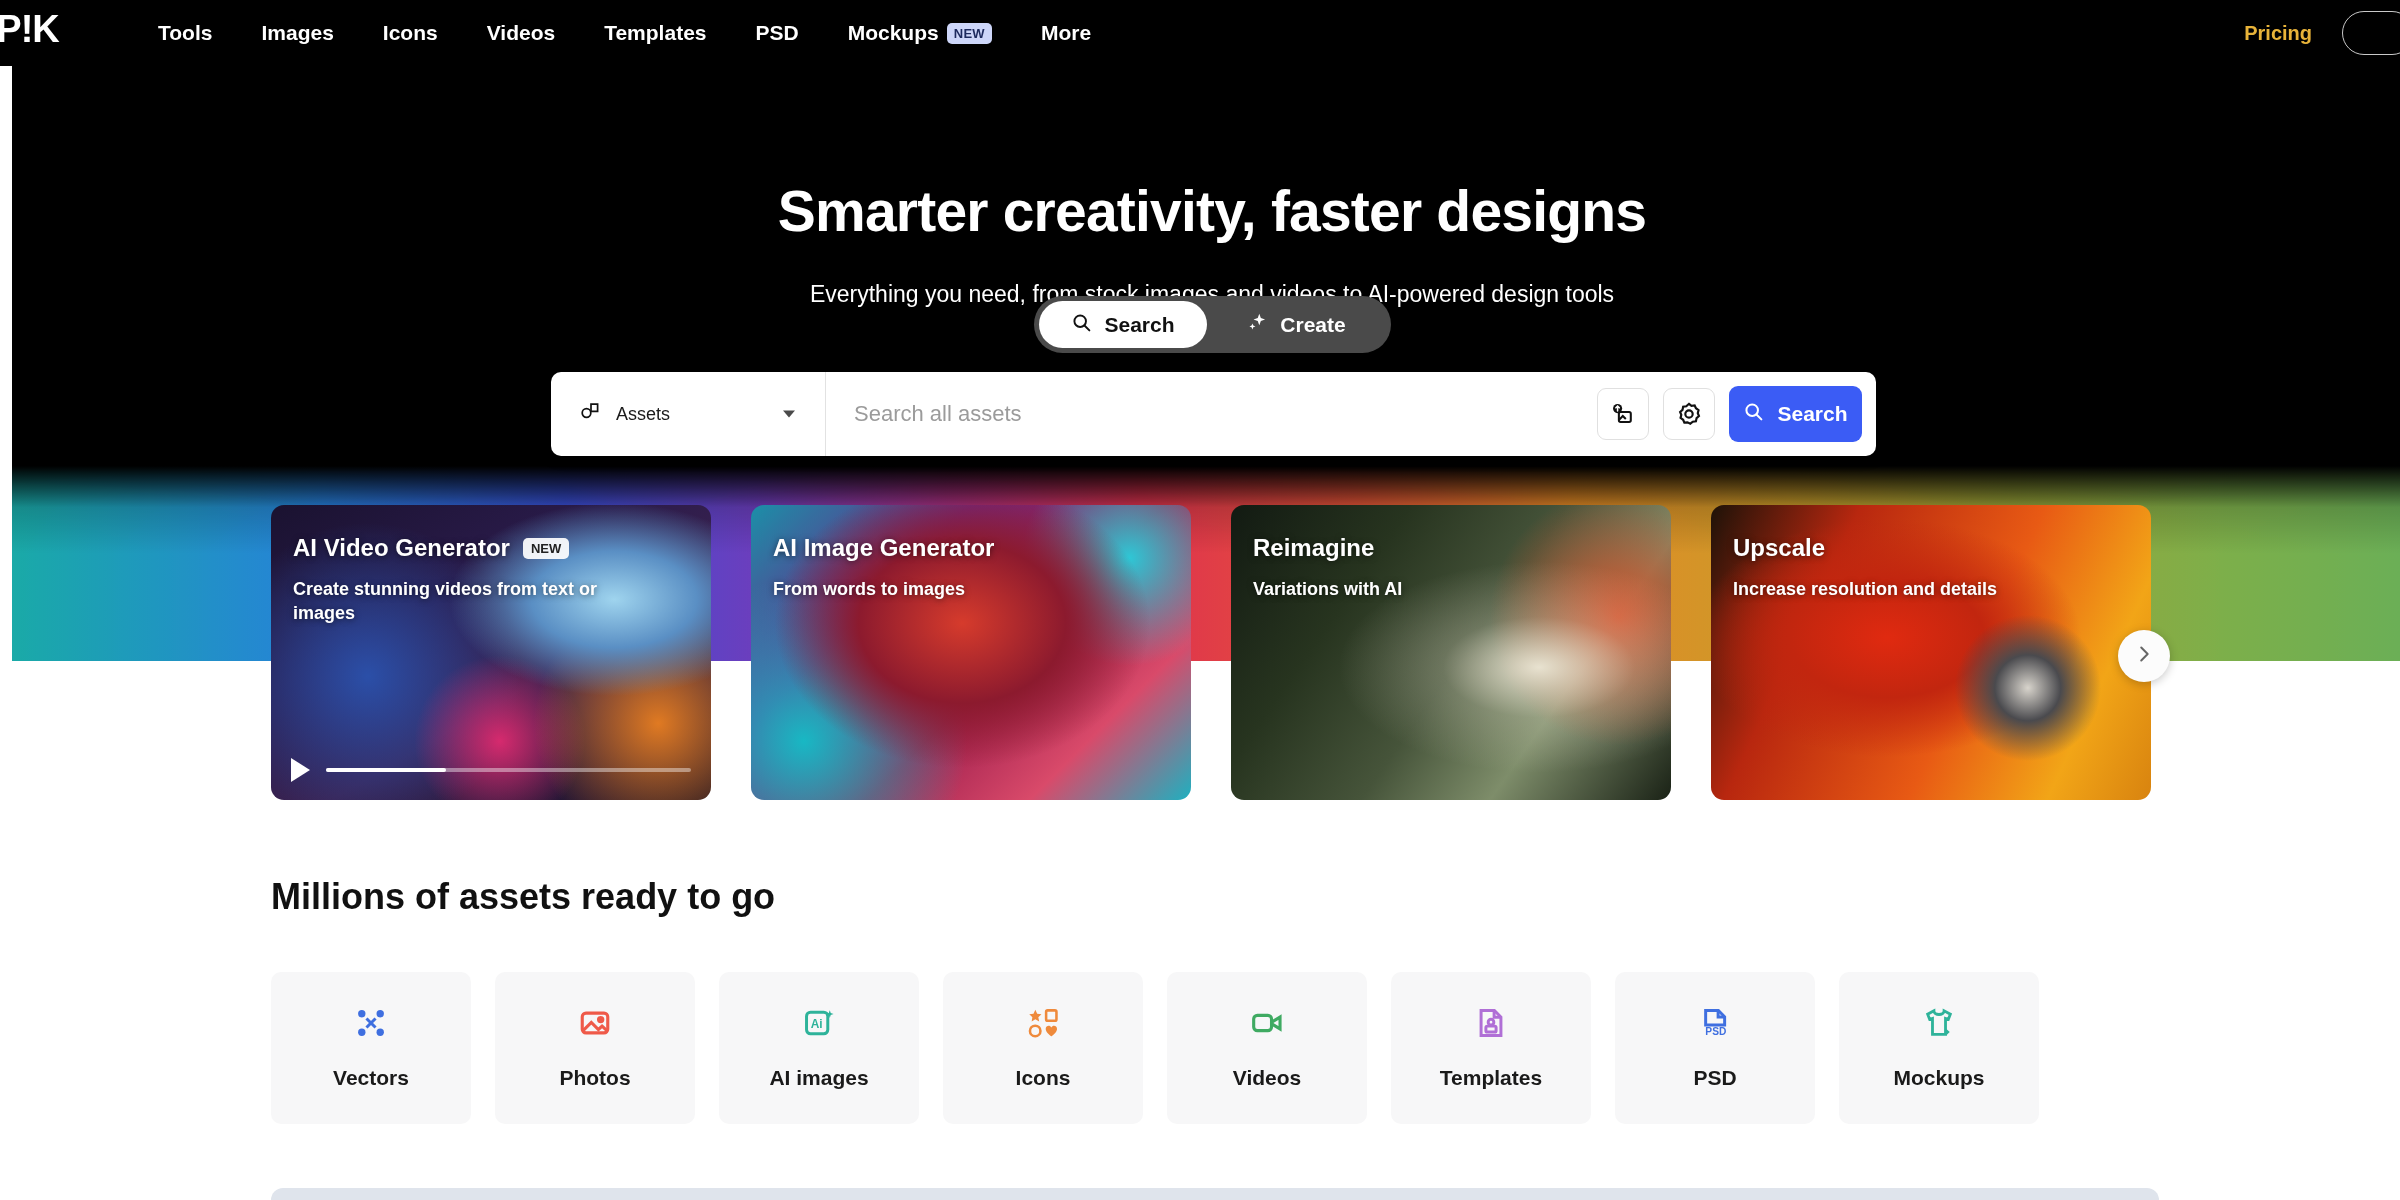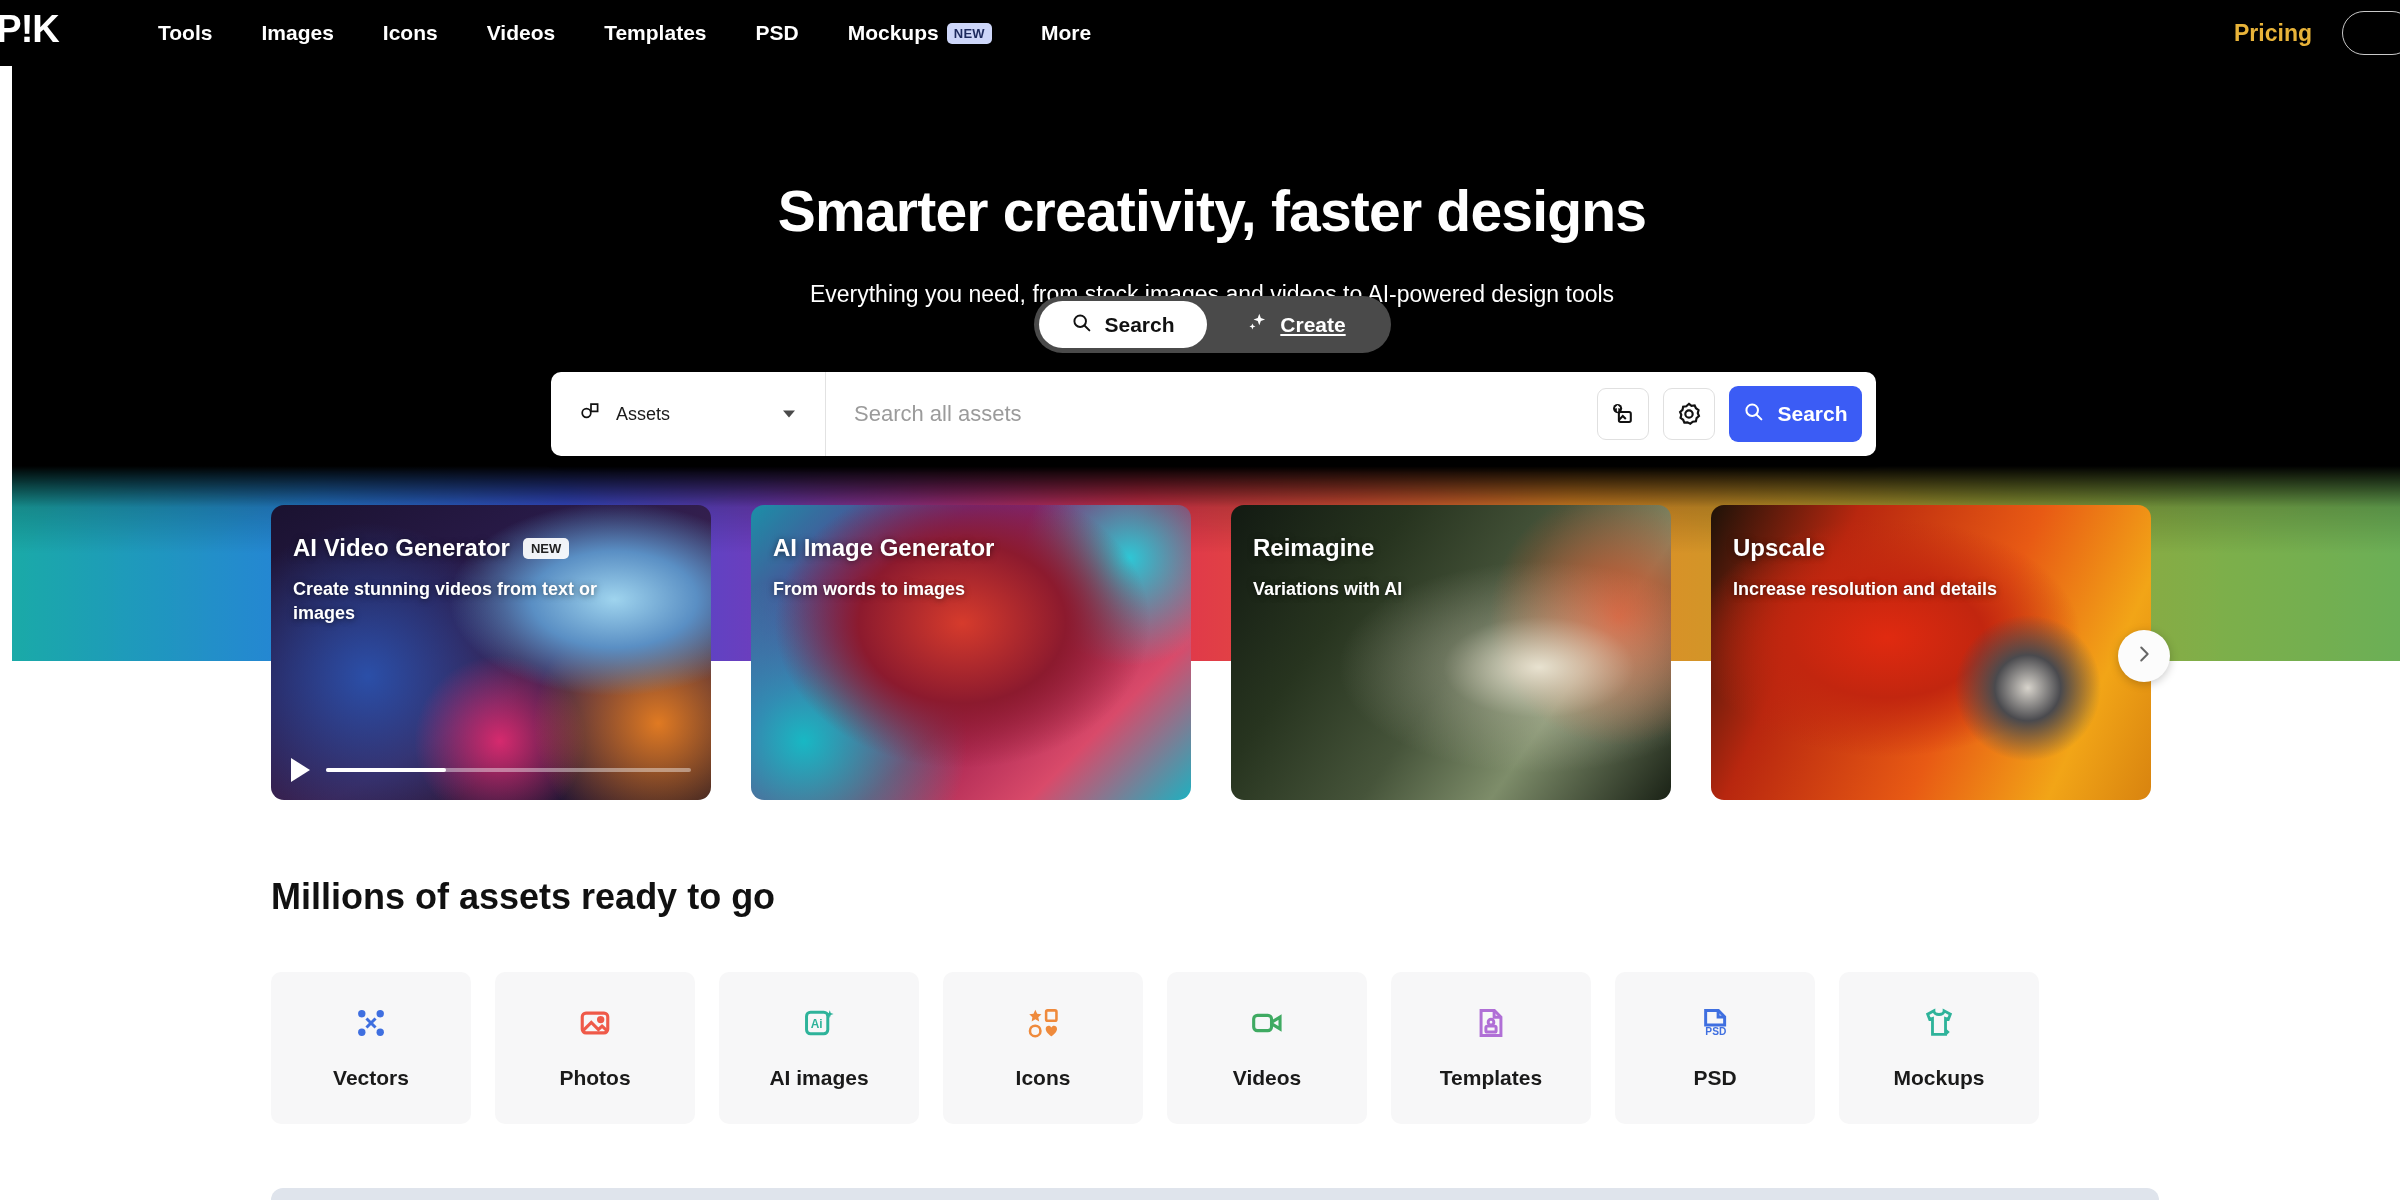--- a/index.html
+++ b/index.html
@@ -31,21 +31,21 @@
     display: flex; align-items: center; gap: 8px;
   }
   .badge-new {
     background: #cdd6f9; color: #1d2a5e;
     font-size: 13px; font-weight: 700;
     border-radius: 5px; padding: 3px 7px;
     letter-spacing: 0.3px;
   }
   .pricing {
     position: absolute; right: 88px; top: 50%; transform: translateY(-50%);
-    color: #e8b339; font-size: 23px; font-weight: 700; cursor: pointer;
+    color: #e8b339; font-size: 20px; font-weight: 700; cursor: pointer;
   }
   .header-btn {
     position: absolute; right: -14px; top: 50%; transform: translateY(-50%);
     width: 72px; height: 44px;
     border: 1.5px solid #c9c9c9; border-radius: 22px;
     background: transparent;
   }
 
   
   .hero {
@@ -90,21 +90,21 @@
     width: 357px; height: 57px;
     background: #4a4a4a; border-radius: 29px;
     display: flex; align-items: center; padding: 5px;
   }
   .toggle-opt {
     display: flex; align-items: center; justify-content: center; gap: 12px;
     height: 47px; border-radius: 24px; cursor: pointer;
     font-size: 21px; font-weight: 600;
   }
   .toggle-opt.active { background: #ffffff; color: #111111; width: 168px; }
-  .toggle-opt.inactive { color: #ffffff; width: 178px; text-decoration: underline; }
+  .toggle-opt.inactive { color: #ffffff; width: 178px; }
 
   
   .searchbar {
     position: absolute; top: 372px; left: 551px;
     width: 1325px; height: 84px;
     background: #ffffff; border-radius: 10px;
     display: flex; align-items: center;
     box-shadow: 0 2px 14px rgba(0,0,0,0.22);
     z-index: 5;
   }

